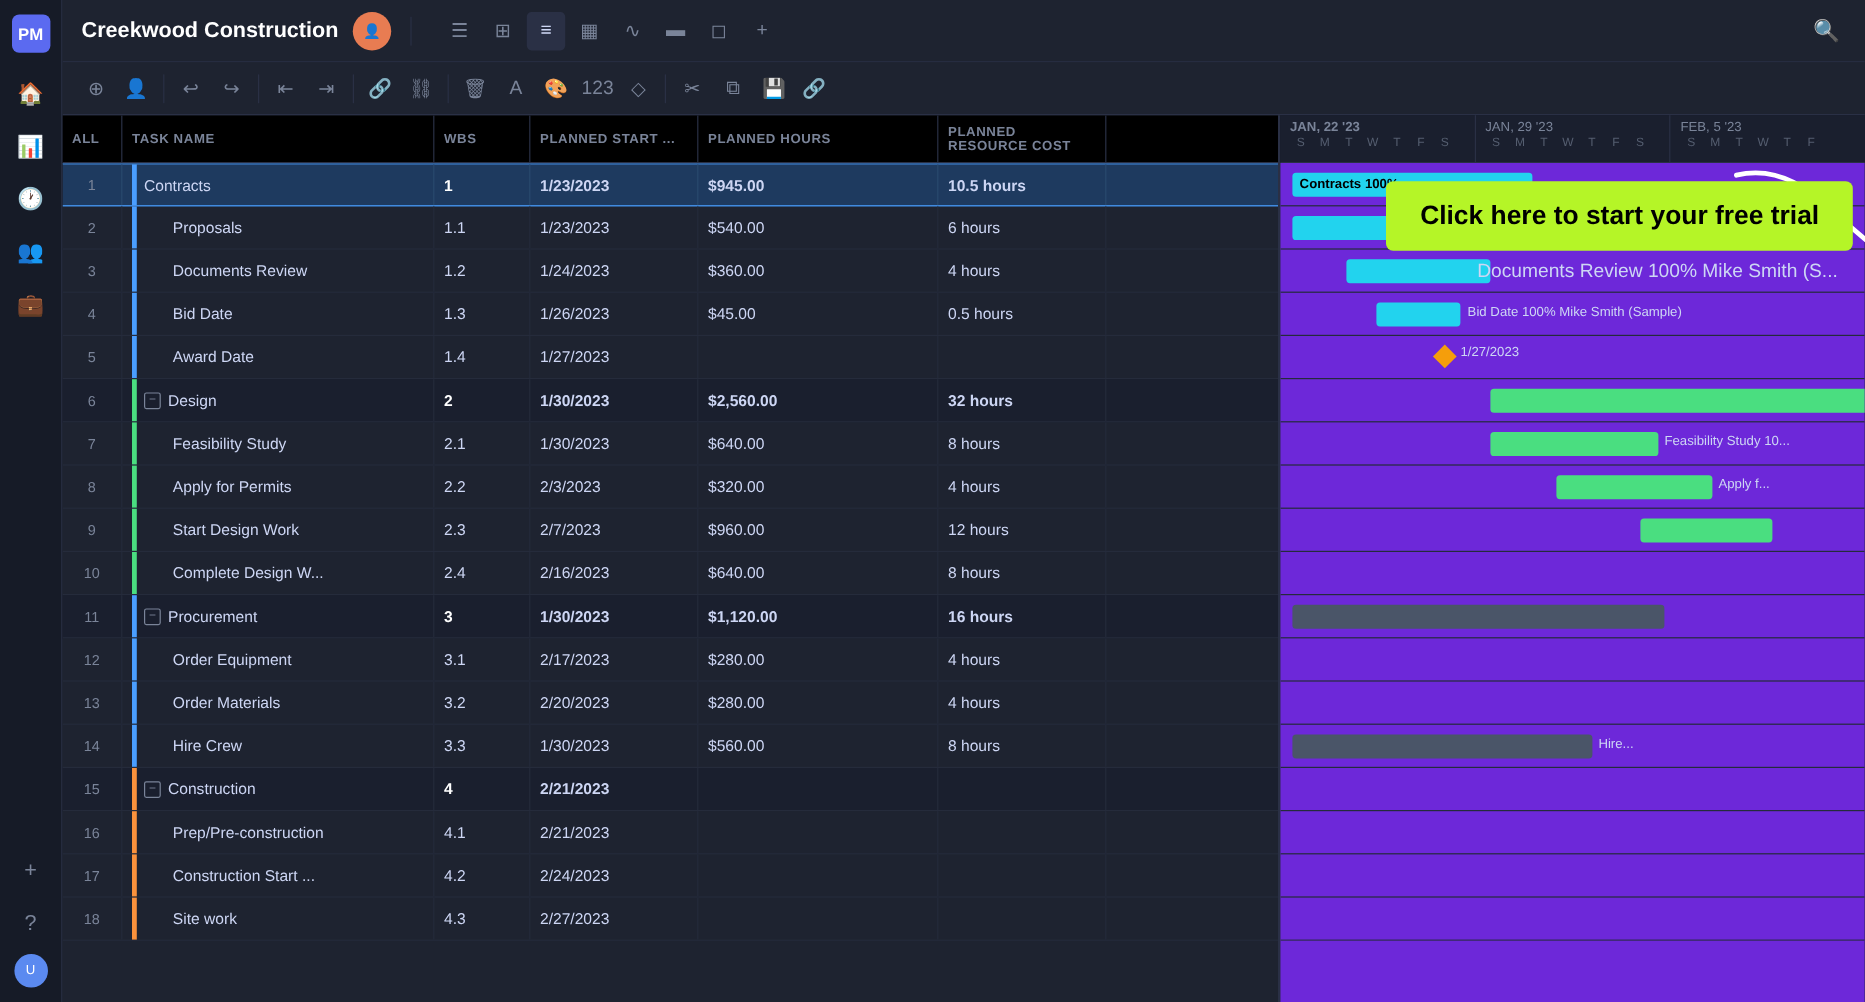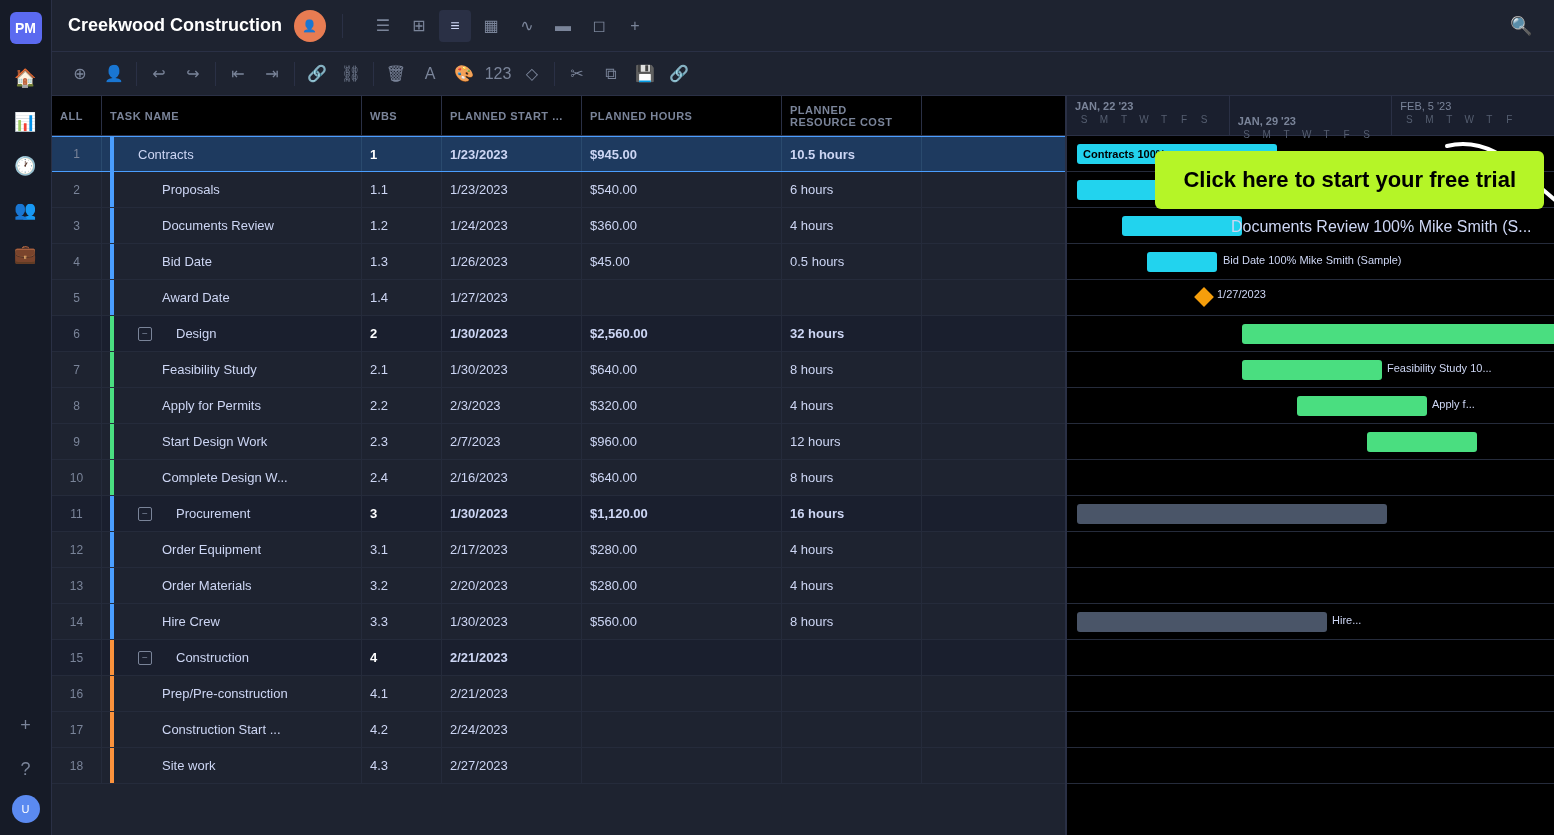--- a/index.html
+++ b/index.html
@@ -220,21 +220,21 @@
       padding: 0 8px;
       height: 100%;
       border-right: 1px solid #252b3b;
       font-size: 13px;
     }
     .td.row-num {
       color: #7a8499;
       justify-content: center;
       font-size: 12px;
     }
-    .td.task-name { gap: 24px; }
+    .td.task-name { gap: 6px; }
     .td.bold { font-weight: 700; color: #ffffff; }
     .td.date-val { color: #cdd6f4; }
     .td.cost-val { color: #cdd6f4; }
     .td.hours-val { color: #cdd6f4; }
 
     .group-indicator {
       width: 14px;
       height: 14px;
       border: 1px solid #7a8499;
       display: flex;
@@ -258,21 +258,21 @@
 
     .indent-1 { padding-left: 24px; }
 
     
     .selected .td { border-color: #2a4a6e; }
 
     
     .gantt-area {
       flex: 1;
       overflow: hidden;
-      background: #000000;
+      background: #6d28d9;
       position: relative;
     }
 
     .gantt-header {
       display: flex;
       border-bottom: 1px solid #2a3045;
       background: #1a1f2e;
       height: 40px;
       position: relative;
     }
@@ -616,21 +616,21 @@
             <span style="font-size:10px;color:#555e70;width:18px;text-align:center;">S</span>
             <span style="font-size:10px;color:#555e70;width:18px;text-align:center;">M</span>
             <span style="font-size:10px;color:#555e70;width:18px;text-align:center;">T</span>
             <span style="font-size:10px;color:#555e70;width:18px;text-align:center;">W</span>
             <span style="font-size:10px;color:#555e70;width:18px;text-align:center;">T</span>
             <span style="font-size:10px;color:#555e70;width:18px;text-align:center;">F</span>
             <span style="font-size:10px;color:#555e70;width:18px;text-align:center;">S</span>
           </div>
         </div>
         <div style="flex:1; border-right:1px solid #2a3045; padding:4px 8px;">
-          <div style="font-size:11px; color:#7a8499; font-weight:700;margin-top:15px;">JAN, 29 '23</div>
+          <div style="font-size:11px; color:#7a8499; font-weight:400;">JAN, 29 '23</div>
           <div style="display:flex; gap:2px; margin-top:2px;">
             <span style="font-size:10px;color:#555e70;width:18px;text-align:center;">S</span>
             <span style="font-size:10px;color:#555e70;width:18px;text-align:center;">M</span>
             <span style="font-size:10px;color:#555e70;width:18px;text-align:center;">T</span>
             <span style="font-size:10px;color:#555e70;width:18px;text-align:center;">W</span>
             <span style="font-size:10px;color:#555e70;width:18px;text-align:center;">T</span>
             <span style="font-size:10px;color:#555e70;width:18px;text-align:center;">F</span>
             <span style="font-size:10px;color:#555e70;width:18px;text-align:center;">S</span>
           </div>
         </div>

